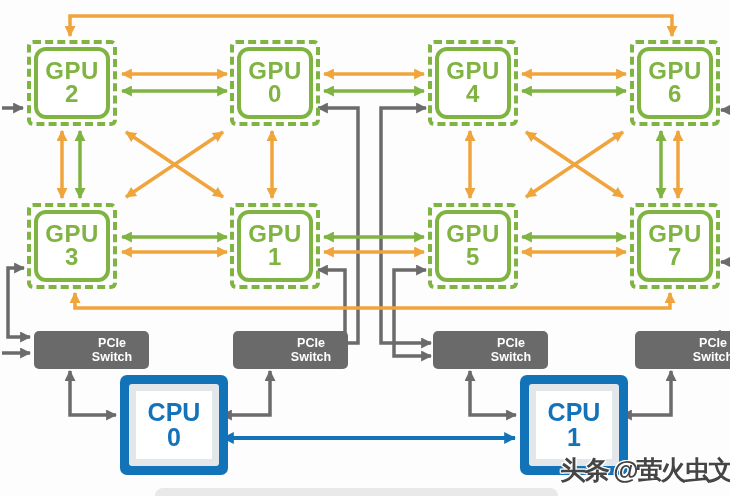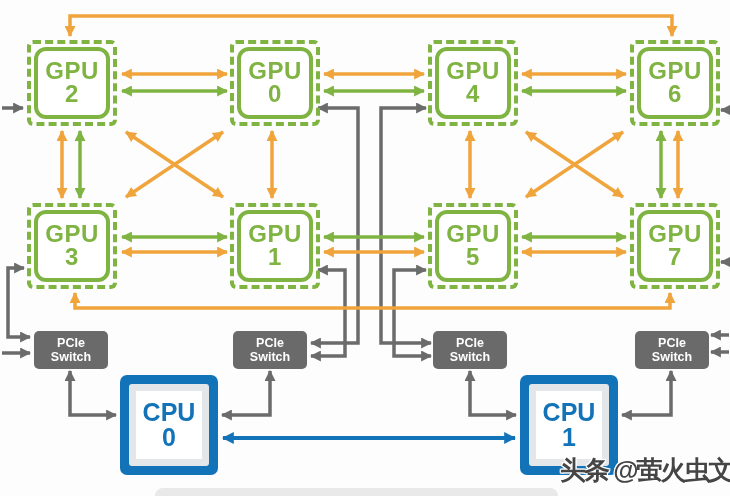--- a/index.html
+++ b/index.html
@@ -18,23 +18,23 @@
   .mk-b{fill:var(--blue);}
 
   .gpu{position:absolute;width:82px;height:78px;border:4px dashed var(--green);
        border-radius:6px;z-index:2;background:transparent;}
   .gpu-core{position:absolute;inset:3px;border:4px solid var(--green);border-radius:12px;
        background:#fff;display:flex;flex-direction:column;align-items:center;justify-content:center;
        color:var(--green);font-weight:bold;font-size:24px;line-height:0.95;letter-spacing:0.5px;}
 
   .sw{position:absolute;width:74px;height:38px;background:var(--switch_bg);border-radius:5px;
       z-index:2;display:flex;flex-direction:column;align-items:center;justify-content:center;
-      color:#fff;font-weight:bold;font-size:12.5px;line-height:1.15;}
-
-  .cpu{position:absolute;width:98px;height:100px;background:var(--blue);border-radius:7px;z-index:2;}
+      color:#fff;font-weight:bold;font-size:12.5px;line-height:1.15;padding-left:41px;}
+
+  .cpu{position:absolute;width:98px;height:100px;background:var(--blue);border-radius:7px;z-index:2;padding-left:10px;}
   .cpu-core{position:absolute;inset:9px;background:#fff;border:7px solid #e3e7ea;border-radius:3px;
       display:flex;flex-direction:column;align-items:center;justify-content:center;
       color:var(--blue);font-weight:bold;font-size:25px;line-height:1.0;}
 
   .bottom-bar{position:absolute;left:155px;top:488px;width:403px;height:10px;
       background:var(--bar);border-radius:8px 8px 0 0;z-index:2;}
 
   .watermark{position:absolute;left:560px;top:453px;z-index:9;white-space:nowrap;
       font-weight:bold;font-size:26px;letter-spacing:-2px;color:var(--watermark);
       text-shadow:-1px -1px 0 #fff,1px -1px 0 #fff,-1px 1px 0 #fff,1px 1px 0 #fff,

